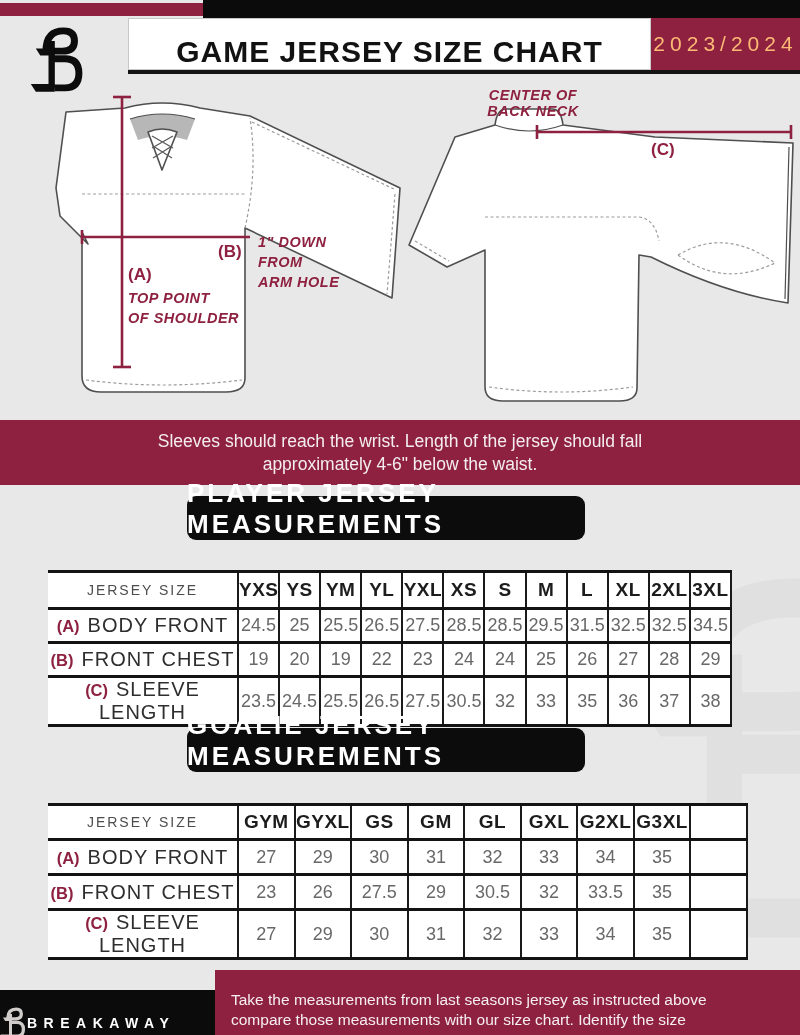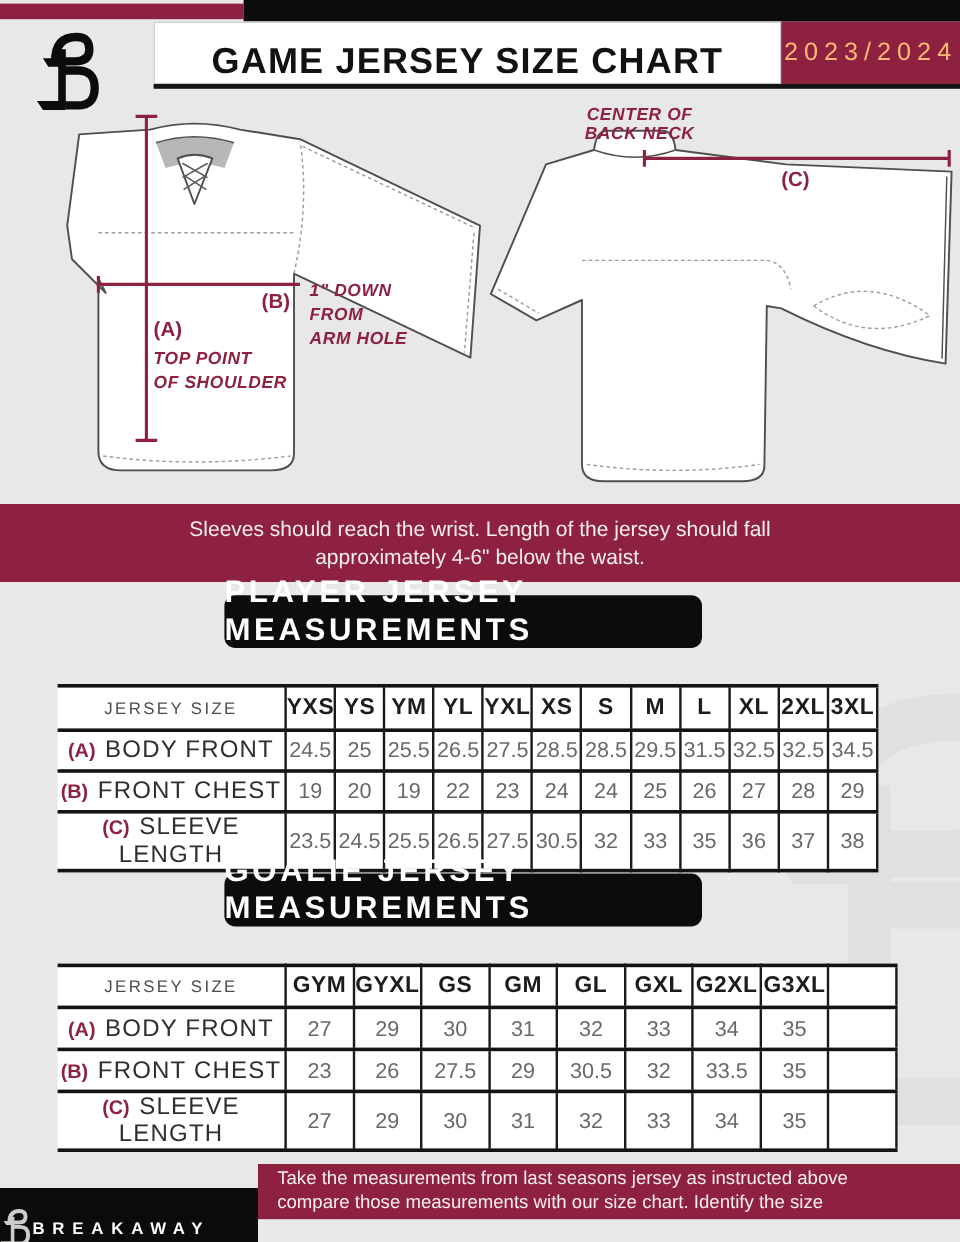--- a/index.html
+++ b/index.html
@@ -71,22 +71,22 @@
   td.lbl .lname{color:#2E2E2E;font-size:20px;letter-spacing:1px;}
 
   
   .watermark{left:600px;top:548px;width:320px;height:427px;color:#DBDADA;opacity:0.55;}
 
   
   .footer-black{left:0;top:970px;width:215px;height:65px;background:#0B0B0B;
         display:flex;align-items:center;justify-content:flex-start;margin-top:20px;}
   .logo-silver{width:27px;height:36px;color:#CFCCC9;}
   .brand{color:#FFFFFF;font-size:14px;font-weight:bold;letter-spacing:6.5px;}
-  .footer-maroon{left:215px;top:970px;width:585px;height:46px;background:#8E2140;
-        box-sizing:border-box;padding:3px 8px 0 16px;}
+  .footer-maroon{left:215px;top:970px;width:585px;height:65px;background:#8E2140;
+        box-sizing:border-box;padding:20px 8px 0 16px;}
   .footer-maroon div{color:#F6EEF1;font-size:15.5px;line-height:19.5px;}
 </style>
 </head>
 <body>
 
 <div class="page">
 
   <svg width="0" height="0" style="position:absolute" aria-hidden="true">
     <symbol id="blogo" viewBox="0 0 90 120">
       <path d="M26,46 Q26,14 54,14 Q71,14 71,30 Q71,46 52,46 L36,46" fill="none" stroke="currentColor" stroke-width="11"></path>

